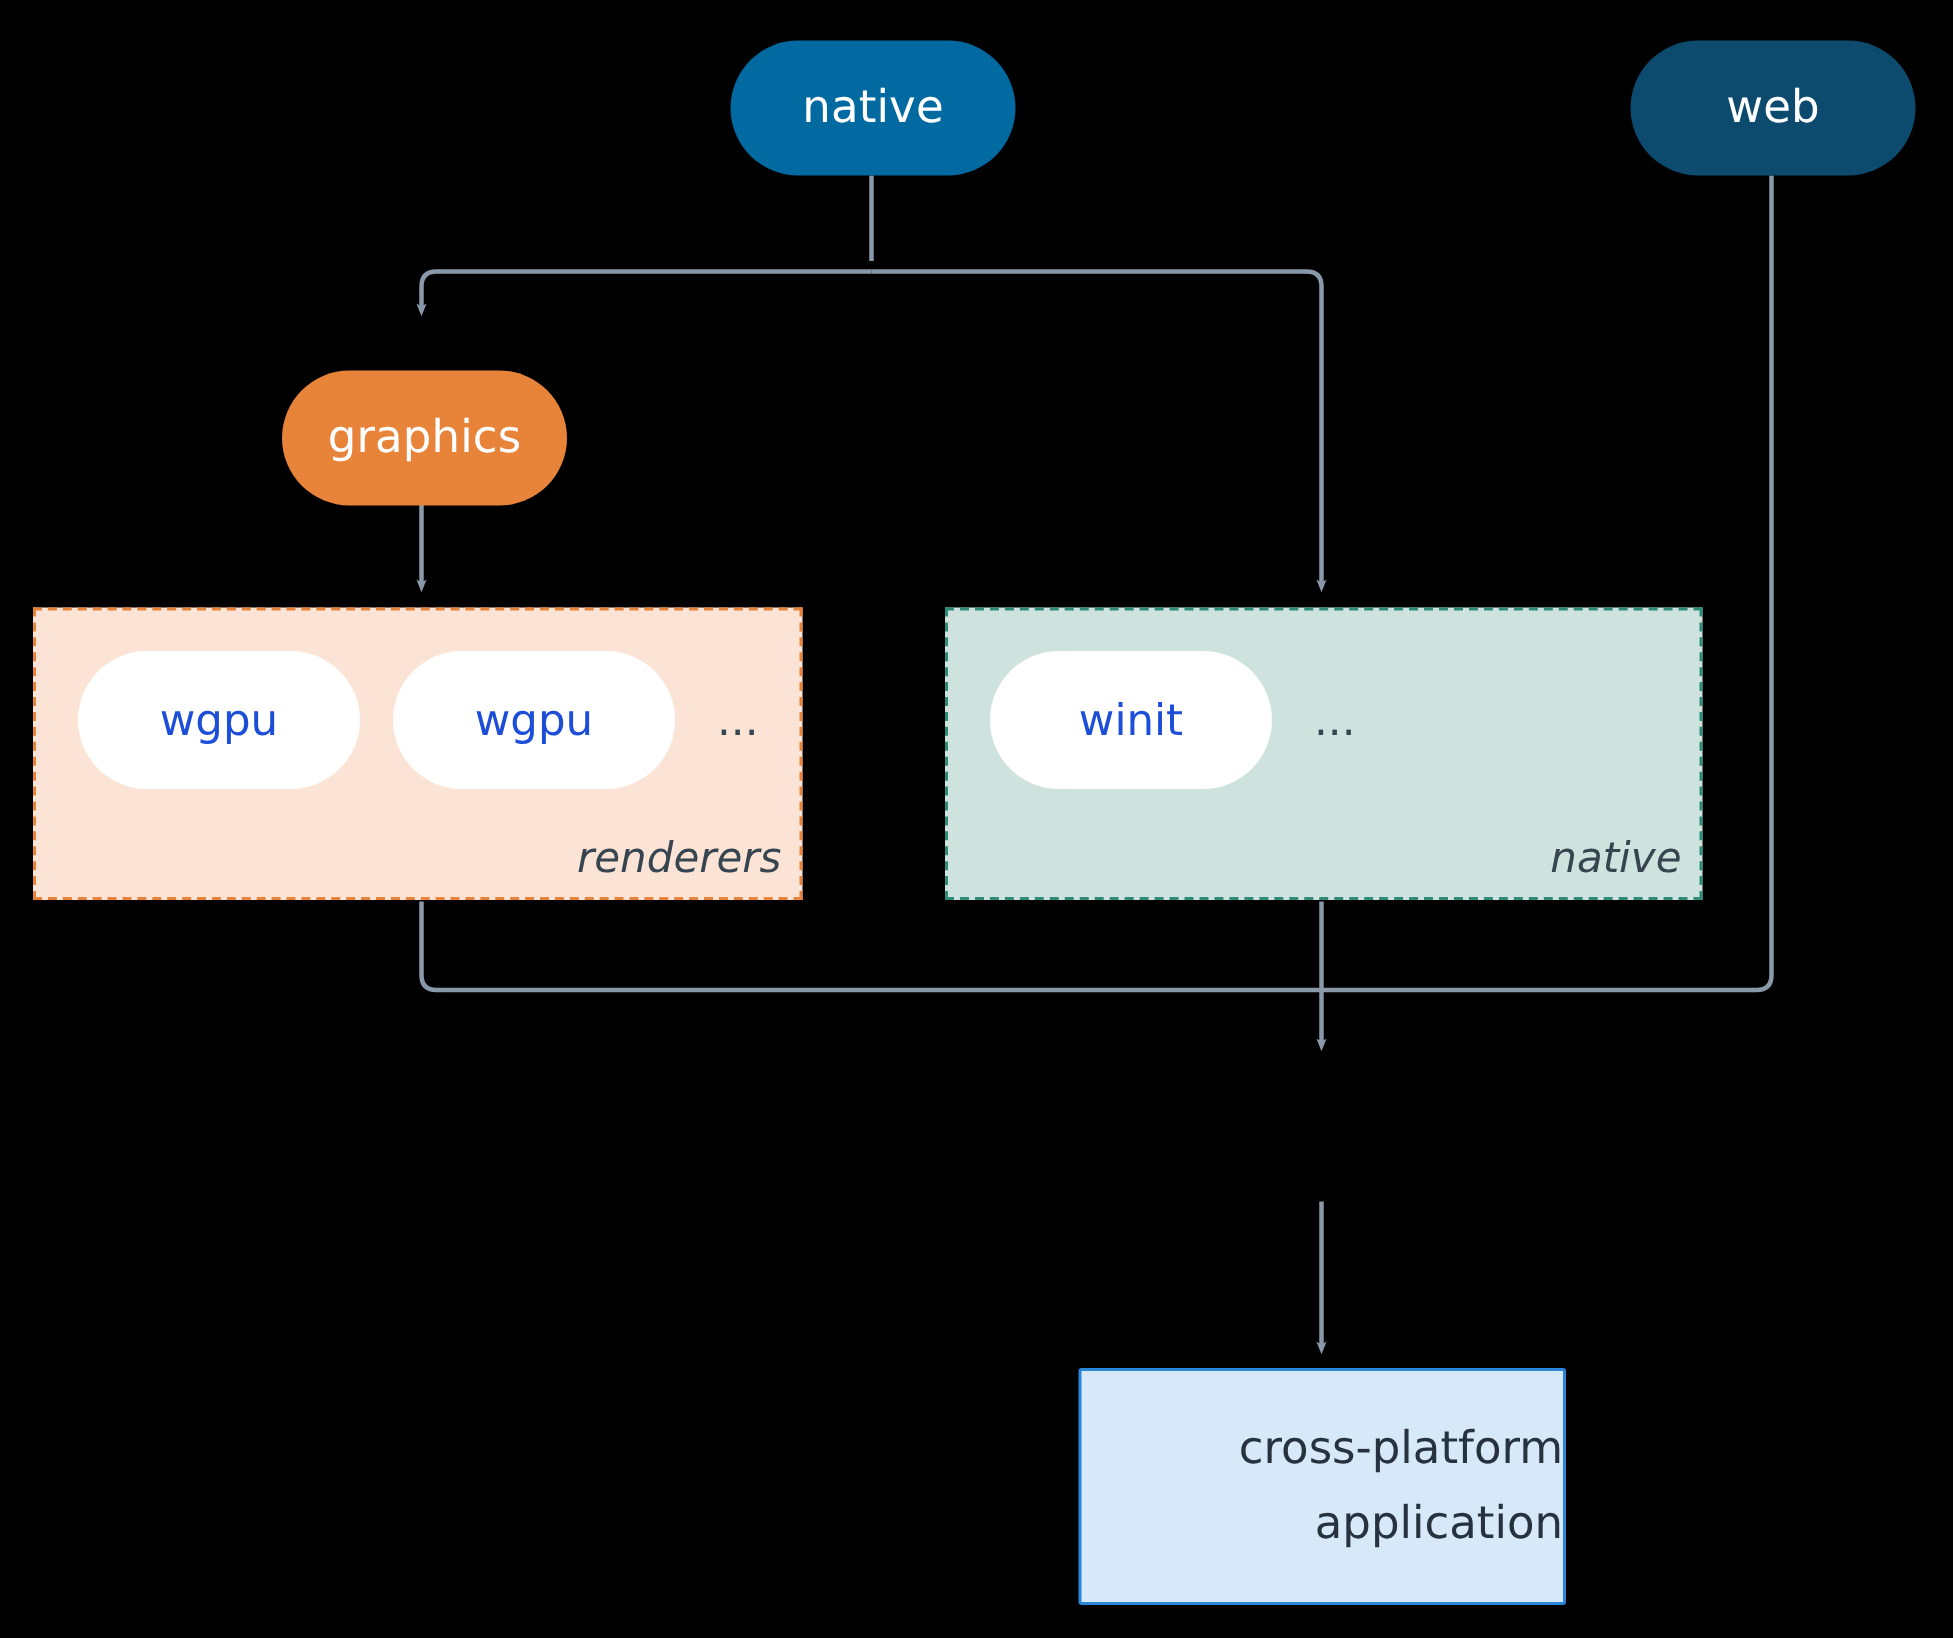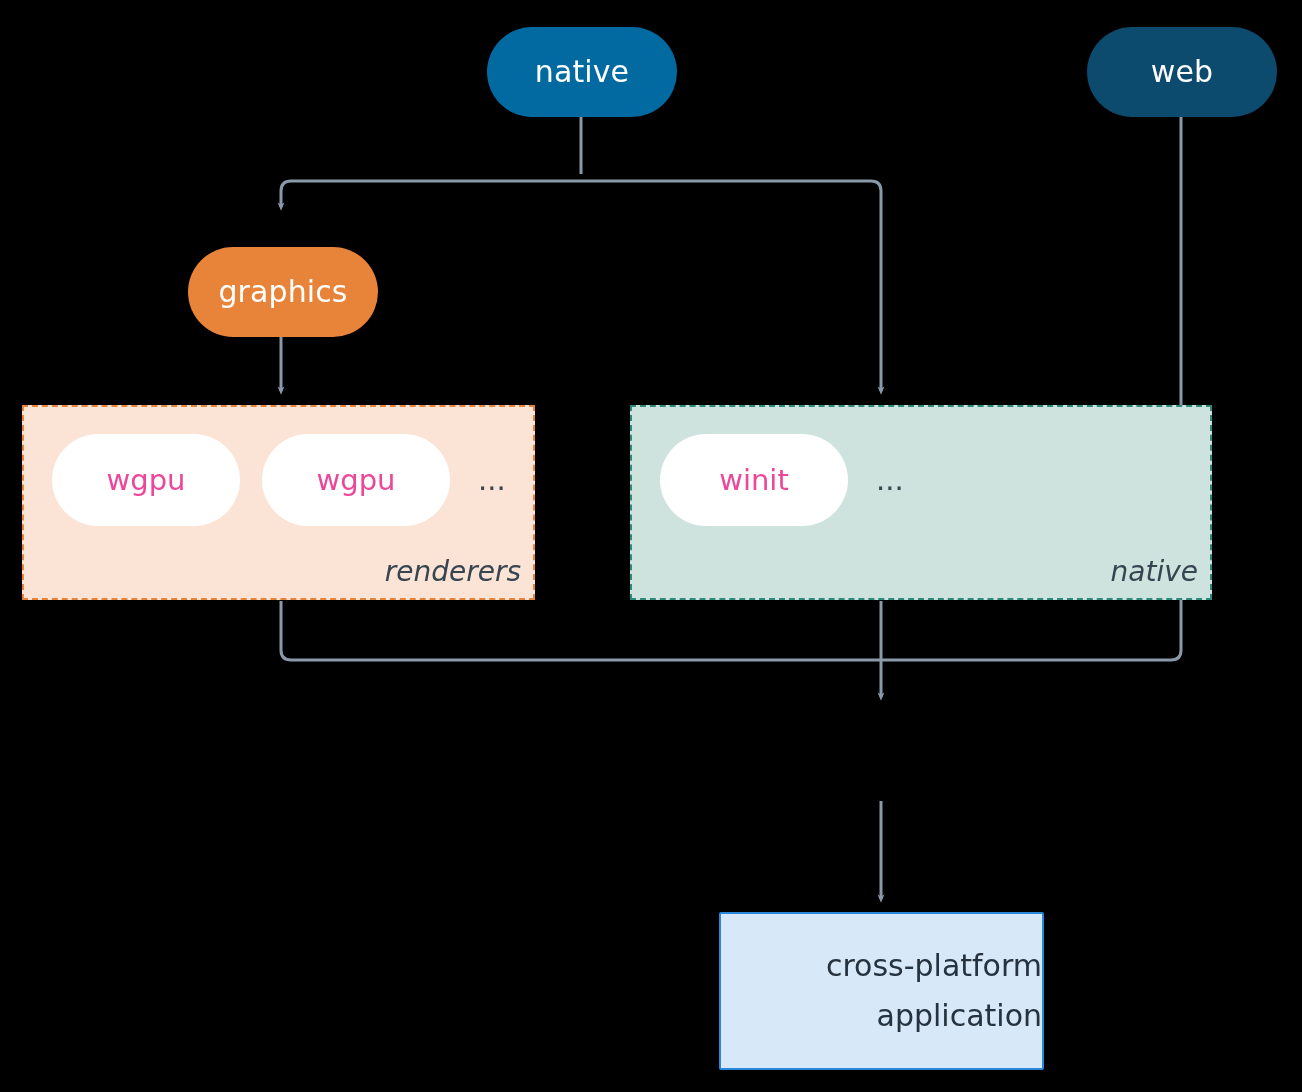--- a/index.html
+++ b/index.html
@@ -80,21 +80,21 @@
     left: 22px;
     top: 405px;
     width: 513px;
     height: 195px;
     background: #fbe4d5;
     border: 2px dashed #e8833a;
   }
   .group-shells {
     left: 630px;
     top: 405px;
-    width: 582px;
+    width: 505px;
     height: 195px;
     background: #cfe3de;
     border: 2px dashed #2e8b7a;
   }
   .group-label {
     position: absolute;
     right: 12px;
     bottom: 10px;
     font-size: 28px;
     color: #36454f;
@@ -116,21 +116,21 @@
     height: 92px;
     min-width: 188px;
     display: flex;
     align-items: center;
     justify-content: center;
     box-sizing: border-box;
     padding: 0 18px;
   }
   .chip-label {
     font-size: 29px;
-    color: #ec4899;
+    color: #1d4ed8;
     white-space: nowrap;
   }
   .ellipsis {
     font-size: 29px;
     color: #36454f;
     padding-left: 6px;
     white-space: nowrap;
   }
   .node-app {
     left: 719px;

